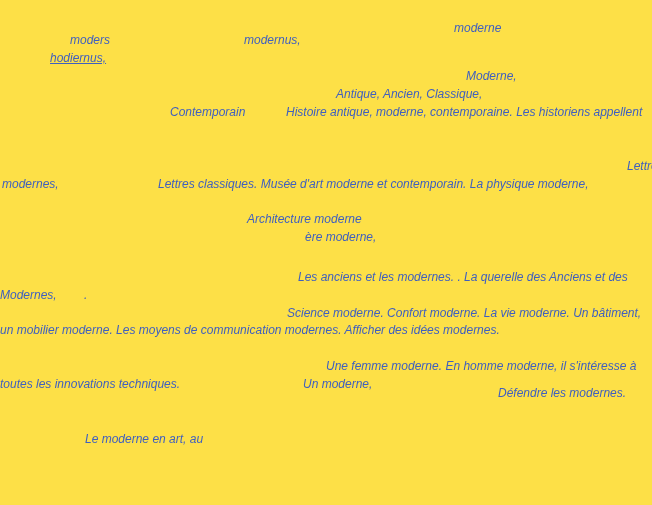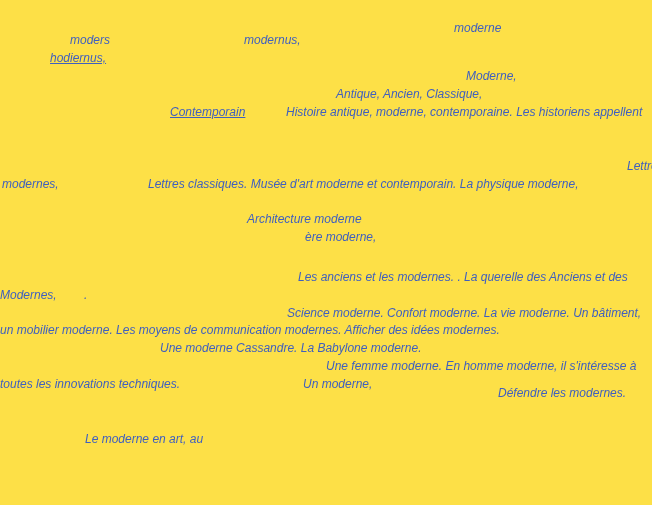--- a/index.html
+++ b/index.html
@@ -27,31 +27,30 @@
 </head>
 <body style="background: rgb(0, 0, 0);">
 
 <div id="page" style="background: #fde047; --frag-color: #3f5fbf;">
   <span class="frag" style="left:70px;  top:33px;">moders</span>
   <span class="frag" style="left:244px; top:33px;">modernus,</span>
   <span class="frag" style="left:454px; top:21px;text-align:right;">moderne</span>
   <span class="frag" style="left:50px;  top:51px;text-decoration:underline;">hodiernus,</span>
   <span class="frag" style="left:466px; top:69px;">Moderne,</span>
   <span class="frag" style="left:336px; top:87px;">Antique, Ancien, Classique,</span>
-  <span class="frag" style="left:170px; top:105px;text-decoration:underline;">Contemporain</span>
+  <span class="frag" style="left:170px; top:105px;">Contemporain</span>
   <span class="frag" style="left:258px; top:105px;margin-left:28px;">Histoire antique, moderne, contemporaine. Les historiens appellent</span>
   <span class="frag" style="left:599px; top:159px;margin-left:28px;">Lettres</span>
   <span class="frag" style="left:2px;   top:177px;">modernes,</span>
-  <span class="frag" style="left:148px; top:177px;">Lettres classiques. Musée d'art moderne et contemporain. La physique moderne,</span>
+  <span class="frag" style="left:158px; top:177px;">Lettres classiques. Musée d'art moderne et contemporain. La physique moderne,</span>
   <span class="frag" style="left:247px; top:212px;">Architecture moderne</span>
   <span class="frag" style="left:305px; top:230px;">ère moderne,</span>
   <span class="frag" style="left:298px; top:270px;">Les anciens et les modernes. . La querelle des Anciens et des</span>
   <span class="frag" style="left:0px;   top:288px;">Modernes,</span>
   <span class="frag" style="left:84px;  top:288px;">.</span>
   <span class="frag" style="left:287px; top:306px;">Science moderne. Confort moderne. La vie moderne. Un bâtiment,</span>
   <span class="frag" style="left:0px;   top:323px;">un mobilier moderne. Les moyens de communication modernes. Afficher des idées modernes.</span>
-  <span class="frag" style="left:160px; top:341px;">Une moderne Cassandre. La Babylone moderne.</span>
   <span class="frag" style="left:315px; top:359px;margin-left:11px;">Une femme moderne. En homme moderne, il s'intéresse à</span>
   <span class="frag" style="left:0px;   top:377px;">toutes les innovations techniques.</span>
   <span class="frag" style="left:303px; top:377px;">Un moderne,</span>
   <span class="frag" style="left:498px; top:386px;font-style:italic;">Défendre les modernes.</span>
   <span class="frag" style="left:85px;  top:432px;">Le moderne en art, au</span>
 </div>
 
 </body></html>

